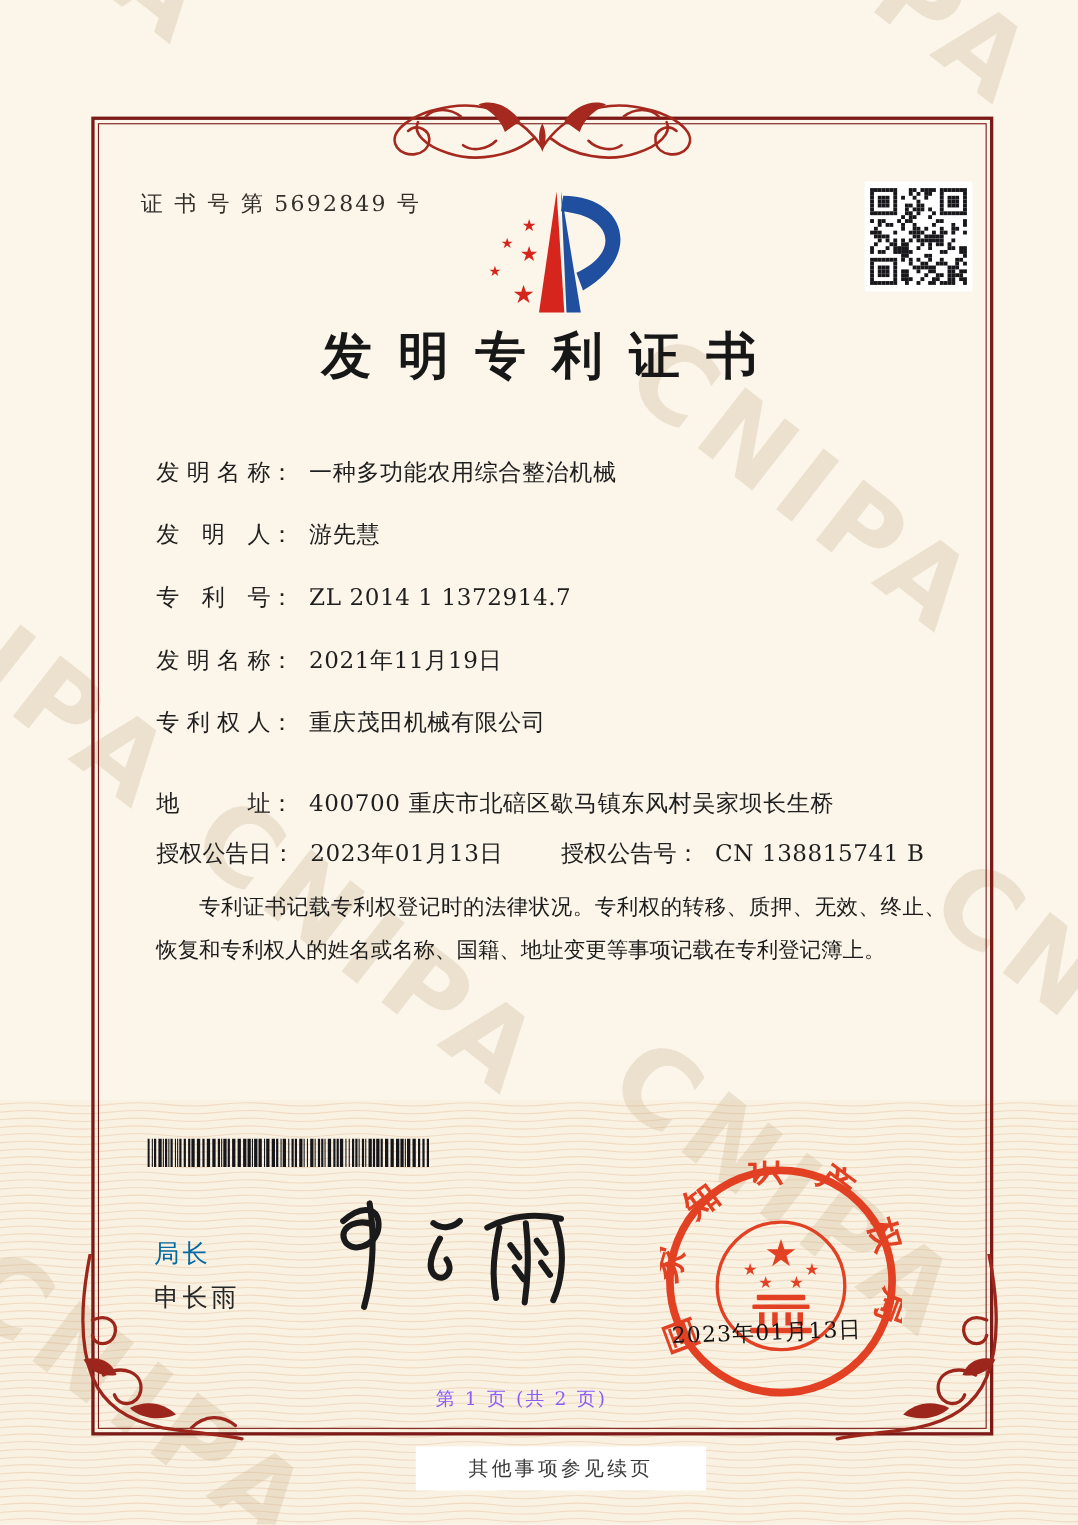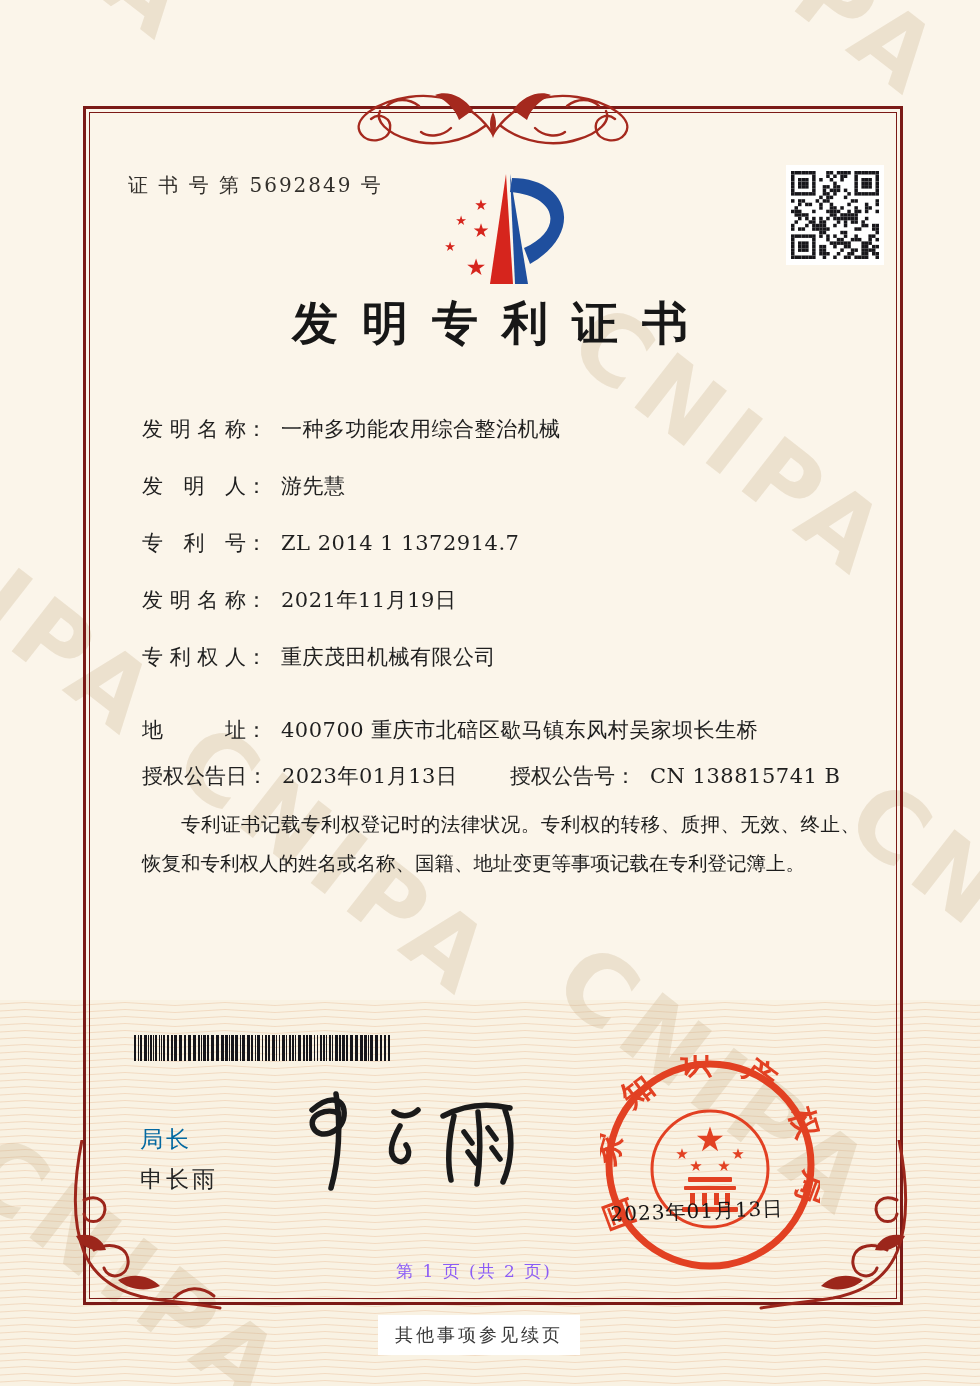--- a/index.html
+++ b/index.html
@@ -48,21 +48,21 @@
             font-family:"DejaVu Sans","Liberation Sans",sans-serif;letter-spacing:3px;}
   .signature{position:absolute;left:278px;top:1082px;}
 
   .seal{position:absolute;left:600px;top:1055px;opacity:0.96;}
   .seal-date{position:absolute;left:602px;top:1198px;width:190px;text-align:center;
              font-size:20px;color:#141414;transform:rotate(-2deg);letter-spacing:1px;}
 
   .page-info{position:absolute;left:64px;top:1260px;width:820px;text-align:center;
              font-size:17px;color:#8b5cf6;letter-spacing:2px;}
 
-  .note-box{position:absolute;left:378px;top:1315px;width:202px;height:40px;background:#ffffff;
+  .note-box{position:absolute;left:378px;top:1315px;width:264px;height:40px;background:#ffffff;
             display:flex;align-items:center;justify-content:center;
             font-size:18px;color:#3a3a3a;letter-spacing:3px;}
 </style>
 </head>
 <body>
 
 <div class="page">
 
   <svg id="waves">
       <rect width="980" height="386" fill="#f7eedd" opacity="0.55"></rect>

